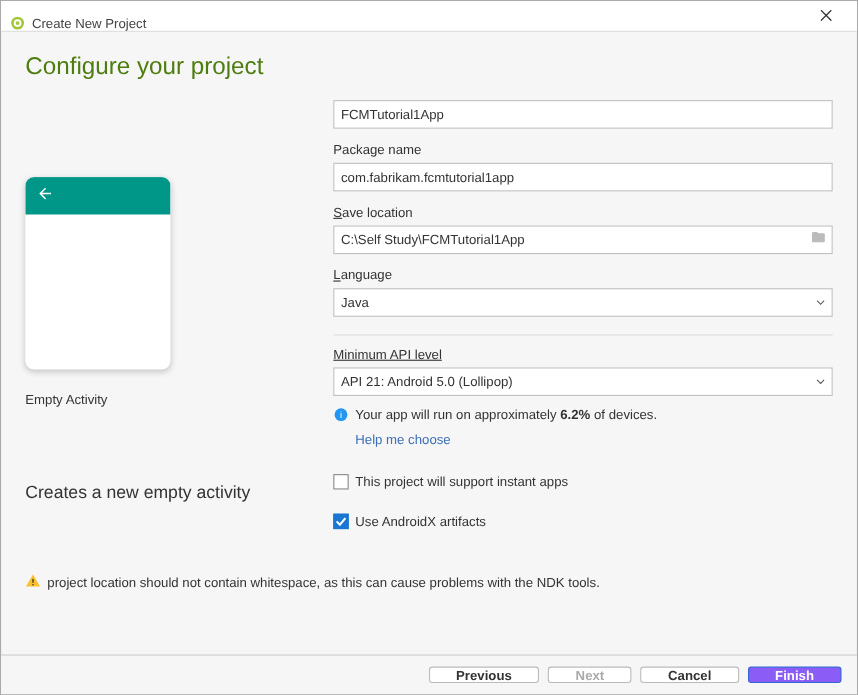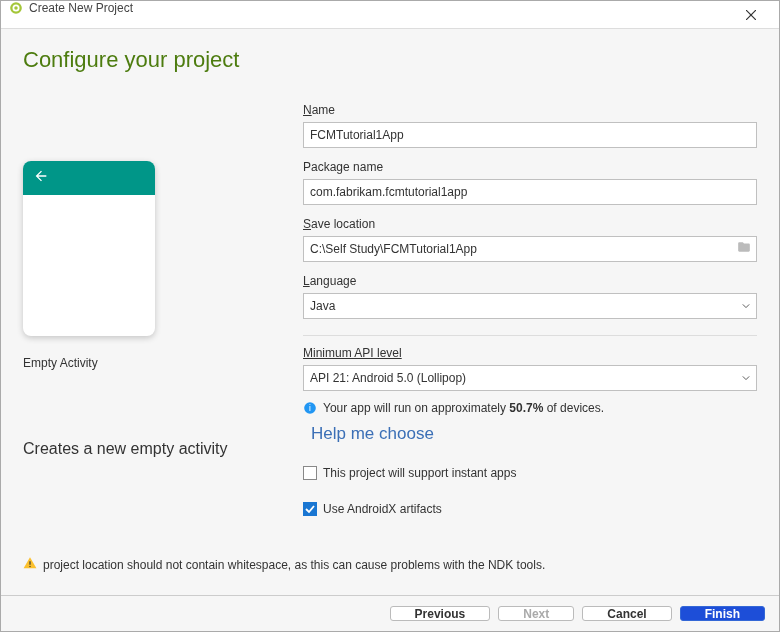--- a/index.html
+++ b/index.html
@@ -1,18 +1,18 @@
 <!DOCTYPE html>
 <html><head>
 <meta charset="utf-8">
 <style>
 * { box-sizing: border-box; margin: 0; padding: 0; font-family: "Segoe UI", Tahoma, sans-serif; }
 body { background: #fff; width: 780px; height: 632px; overflow: hidden; }
 .window { width: 780px; height: 632px; border: 1px solid #aaa; background: #f6f6f6; display: flex; flex-direction: column; }
-.titlebar { height: 28px; background: #fff; border-bottom: 1px solid #ddd; display: flex; align-items: flex-start; padding: 0 8px; font-size: 12px; color: #444; }
+.titlebar { height: 28px; background: #fff; border-bottom: 1px solid #ddd; display: flex; align-items: flex-end; padding: 0 8px; font-size: 12px; color: #444; }
 .titlebar .icon { width: 14px; height: 14px; margin-right: 6px; }
 .titlebar .icon svg { width: 14px; height: 14px; display: block; }
 .titlebar .spacer { flex: 1; }
 .titlebar .close { width: 40px; height: 28px; display: flex; align-items: center; justify-content: center; cursor: pointer; }
 .titlebar .close svg { width: 10px; height: 10px; }
 .body { flex: 1; overflow: auto; padding: 18px 22px 8px 22px; }
 .headline { font-size: 22px; font-weight: 400; color: #4d7c0f; margin-bottom: 18px; }
 .columns { display: flex; gap: 30px; }
 .left { width: 250px; display: flex; flex-direction: column; align-items: flex-start; padding-top: 70px; }
 .phone { width: 132px; height: 175px; background: #fff; border-radius: 8px; box-shadow: 0 2px 6px rgba(0,0,0,0.2); overflow: hidden; }
@@ -28,31 +28,31 @@
 .select .chevron { position: absolute; right: 6px; top: 50%; transform: translateY(-50%); }
 .select .chevron svg { width: 8px; height: 8px; }
 .input-with-icon { position: relative; }
 .input-with-icon .folder-icon { position: absolute; right: 6px; top: 50%; transform: translateY(-50%); cursor: pointer; }
 .input-with-icon .folder-icon svg { width: 14px; height: 14px; }
 .divider { border: none; border-top: 1px solid #ddd; margin: 16px 0 10px 0; }
 .info-row { display: flex; align-items: flex-start; gap: 6px; margin-top: 10px; font-size: 12px; }
 .info-row .info-icon svg { width: 14px; height: 14px; }
 .info-text { color: #333; }
 .info-text .percent { font-weight: bold; }
-.help-link { color: #3b6fb6; font-size: 17px; margin-left: 8px; margin-top: 6px; display: inline-block; cursor: pointer; }
+.help-link { color: #3b6fb6; font-size: 12px; margin-left: 20px; margin-top: 6px; display: inline-block; cursor: pointer; }
 .checkbox-row { display: flex; align-items: center; gap: 6px; margin-top: 22px; font-size: 12px; color: #333; }
 .checkbox { width: 14px; height: 14px; border: 1px solid #888; background: #fff; display: flex; align-items: center; justify-content: center; cursor: pointer; }
 .checkbox.checked { background: #1976d2; border-color: #1976d2; }
 .checkbox.checked svg { width: 10px; height: 10px; }
 .warning-row { display: flex; align-items: center; gap: 6px; margin-top: 40px; font-size: 12px; color: #333; }
 .warning-row svg { width: 14px; height: 14px; }
 .footer { border-top: 1px solid #ccc; padding: 10px 14px; display: flex; justify-content: flex-end; gap: 8px; background: #f6f6f6; }
 .btn { min-width: 70px; height: 15px; border: 1px solid #bbb; background: #fff; font-size: 12px; color: #333; border-radius: 3px; cursor: pointer; padding: 0 24px; font-weight: bold; }
 .btn:disabled { color: #aaa; cursor: default; }
-.btn.primary { background: #1d4ed8; border-color: #3367d6; color: #fff; }
+.btn.primary { background: #8b5cf6; border-color: #3367d6; color: #fff; }
 </style>
 </head>
 <body>
 
 <div class="window">
 
   <div class="titlebar">
     <span class="icon">
       <svg viewBox="0 0 24 24">
           <circle cx="12" cy="12" r="10" fill="#a4c639"></circle>
@@ -83,21 +83,20 @@
                 </svg>
             </span>
           </div>
         </div>
         <div class="template-name">Empty Activity</div>
         <div class="template-desc">Creates a new empty activity</div>
       </div>
 
       <div class="right">
 
-        <label class="field-label"><span class="u">N</span><span>ame</span></label>
         <input class="text-input" type="text" value="FCMTutorial1App" style="">
 
         <label class="field-label">Package name</label>
         <input class="text-input" type="text" value="com.fabrikam.fcmtutorial1app" style="">
 
         <label class="field-label"><span class="u">S</span><span>ave location</span></label>
         <div class="input-with-icon">
           <input class="text-input" type="text" style="padding-right: 26px;" value="C:\Self Study\FCMTutorial1App">
           <span class="folder-icon">
             <svg viewBox="0 0 24 24">
@@ -129,21 +128,21 @@
         </div>
 
         <div class="info-row">
           <span class="info-icon">
             <svg viewBox="0 0 24 24">
                 <circle cx="12" cy="12" r="10" fill="#2196f3"></circle>
                 <text x="12" y="17" text-anchor="middle" font-size="14" fill="#fff" font-family="Georgia">i</text>
               </svg>
           </span>
           <span class="info-text">
-            <span>Your app will run on approximately </span><span class="percent">50.7%</span><span> of devices.</span>
+            <span>Your app will run on approximately </span><span class="percent">6.2%</span><span> of devices.</span>
           </span>
         </div>
         <a class="help-link">Help me choose</a>
 
         <div class="checkbox-row">
           <span class="checkbox"></span>
           <span>This project will support instant apps</span>
         </div>
 
         <div class="checkbox-row">

